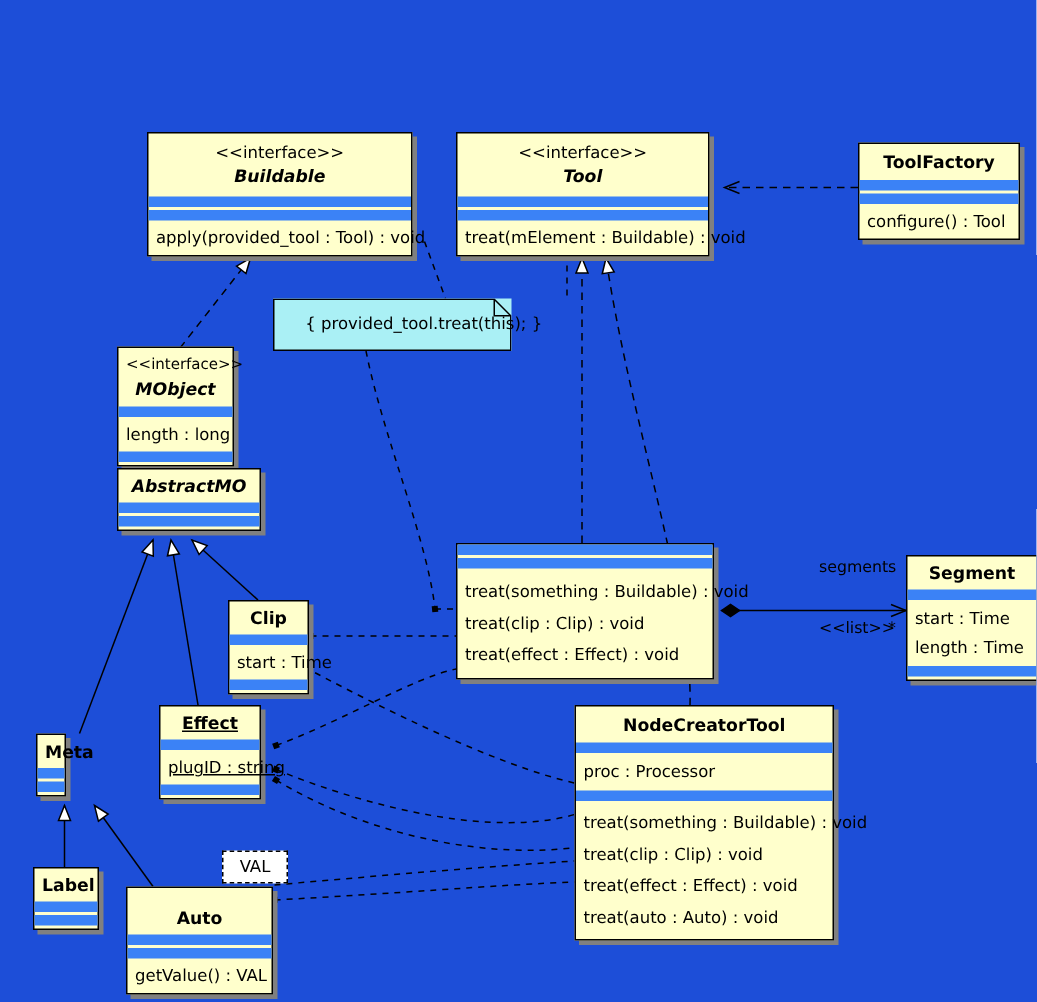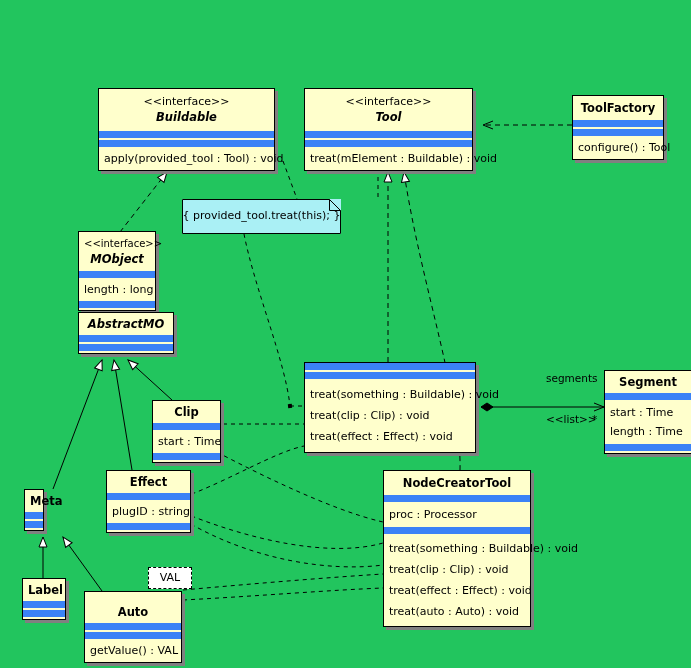--- a/index.html
+++ b/index.html
@@ -4,21 +4,21 @@
 <style>
   html, body {
     margin: 0;
     padding: 0;
     background: #ffffff;
   }
   #canvas {
     position: relative;
     width: 691px;
     height: 668px;
-    background: #22c55e;
+    background: #1d4ed8;
     font-family: "DejaVu Sans", "Liberation Sans", sans-serif;
     overflow: hidden;
   }
   svg.edges {
     position: absolute;
     left: 0; top: 0;
     width: 691px;
     height: 668px;
     pointer-events: none;
   }
@@ -238,21 +238,21 @@
     <div class="compartment first" style="padding-top:5px;padding-bottom:6px;">
       <div class="stereo">&lt;&lt;interface&gt;&gt;</div>
       <div class="cname ital">Tool</div>
     </div>
     <div class="compartment empty"></div>
     <div class="compartment">
       <div class="member">treat(mElement : Buildable) : void</div>
     </div>
   </div>
 
-  <div class="umlbox" style="left:572px; top:95px; width:92px;">
+  <div class="umlbox" style="left:572px; top:95px; width:108px;">
     <div class="compartment first" style="padding-top:4px;padding-bottom:4px;">
       <div class="cname">ToolFactory</div>
     </div>
     <div class="compartment empty"></div>
     <div class="compartment">
       <div class="member">configure() : Tool</div>
     </div>
   </div>
 
   <div class="umlbox" style="left:78px; top:231px; width:78px;">
@@ -267,31 +267,31 @@
   </div>
 
   <div class="umlbox" style="left:78px; top:312px; width:96px;">
     <div class="compartment first" style="padding-top:3px;padding-bottom:3px;">
       <div class="cname ital">AbstractMO</div>
     </div>
     <div class="compartment empty"></div>
     <div class="compartment empty"></div>
   </div>
 
-  <div class="umlbox" style="left:152px; top:400px; width:69px;">
+  <div class="umlbox" style="left:152px; top:400px; width:54px;">
     <div class="compartment first" style="padding-top:3px;padding-bottom:3px;">
       <div class="cname">Clip</div>
     </div>
     <div class="compartment">
       <div class="member">start : Time</div>
     </div>
     <div class="compartment empty"></div>
   </div>
 
-  <div class="umlbox" style="left:106px; top:470px; width:85px;">
+  <div class="umlbox" style="left:106px; top:470px; width:68px;text-decoration:underline;">
     <div class="compartment first" style="padding-top:3px;padding-bottom:3px;">
       <div class="cname">Effect</div>
     </div>
     <div class="compartment">
       <div class="member">plugID : string</div>
     </div>
     <div class="compartment empty"></div>
   </div>
 
   <div class="umlbox" style="left:24px; top:489px; width:20px;">
@@ -326,21 +326,21 @@
 
   <div class="umlbox" style="left:304px; top:362px; width:172px;">
     <div class="compartment empty"></div>
     <div class="compartment" style="padding-top:5px;padding-bottom:5px;">
       <div class="member" style="line-height:21px;">treat(something : Buildable) : void</div>
       <div class="member" style="line-height:21px;">treat(clip : Clip) : void</div>
       <div class="member" style="line-height:21px;">treat(effect : Effect) : void</div>
     </div>
   </div>
 
-  <div class="umlbox" style="left:383px; top:470px; width:148px;">
+  <div class="umlbox" style="left:383px; top:470px; width:173px;">
     <div class="compartment first" style="padding-top:4px;padding-bottom:4px;">
       <div class="cname">NodeCreatorTool</div>
     </div>
     <div class="compartment" style="padding-top:4px;padding-bottom:4px;">
       <div class="member">proc : Processor</div>
     </div>
     <div class="compartment" style="padding-top:4px;padding-bottom:4px;">
       <div class="member" style="line-height:21px;">treat(something : Buildable) : void</div>
       <div class="member" style="line-height:21px;">treat(clip : Clip) : void</div>
       <div class="member" style="line-height:21px;">treat(effect : Effect) : void</div>
@@ -357,20 +357,20 @@
       <div class="member" style="line-height:19px;">length : Time</div>
     </div>
     <div class="compartment empty"></div>
   </div>
 
   <div class="note" style="left:182px; top:199px; width:159px; height:35px;">
     <svg class="notebody" viewBox="0 0 159 35" preserveAspectRatio="none">
       <path d="M0.5,0.5 L147.5,0.5 L158.5,11.5 L158.5,34.5 L0.5,34.5 z" fill="#aaf0f5" stroke="#000000" stroke-width="1"></path>
       <path d="M147.5,0.5 L147.5,11.5 L158.5,11.5" fill="none" stroke="#000000" stroke-width="1"></path>
     </svg>
-    <div class="notetext" style="top:10px;">{ provided_tool.treat(this); }</div>
+    <div class="notetext" style="top:10px;padding-left:21px;">{ provided_tool.treat(this); }</div>
   </div>
 
   <div class="elabel" style="left:546px; top:372px;">segments</div>
   <div class="elabel" style="left:546px; top:413px;">&lt;&lt;list&gt;&gt;</div>
   <div class="elabel" style="left:592px; top:413px;">*</div>
 
 </div>
 
 </body></html>

